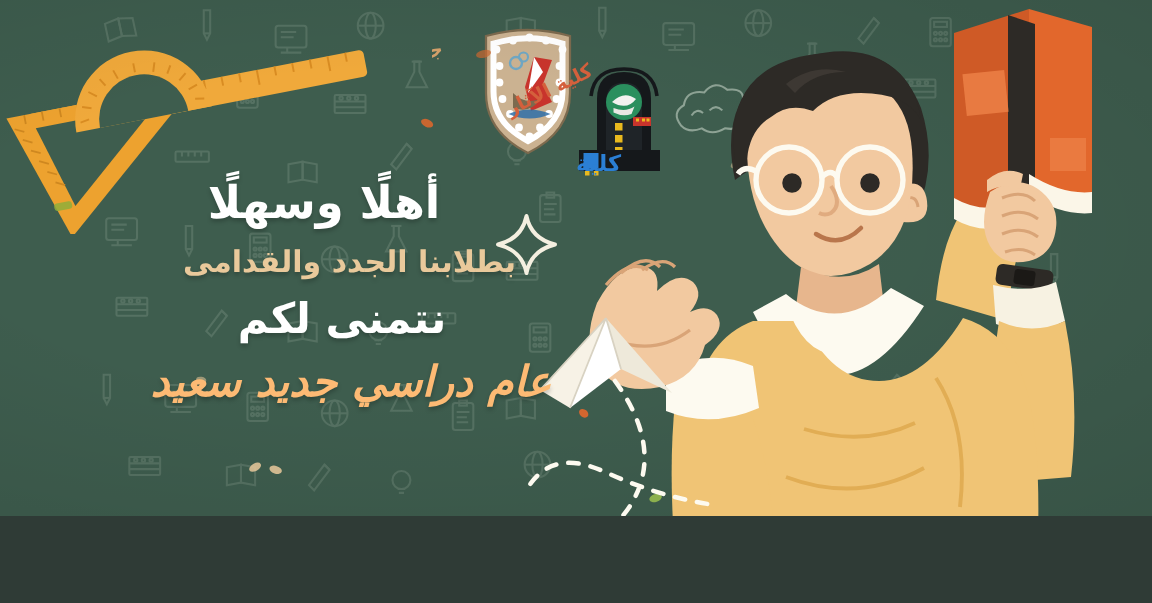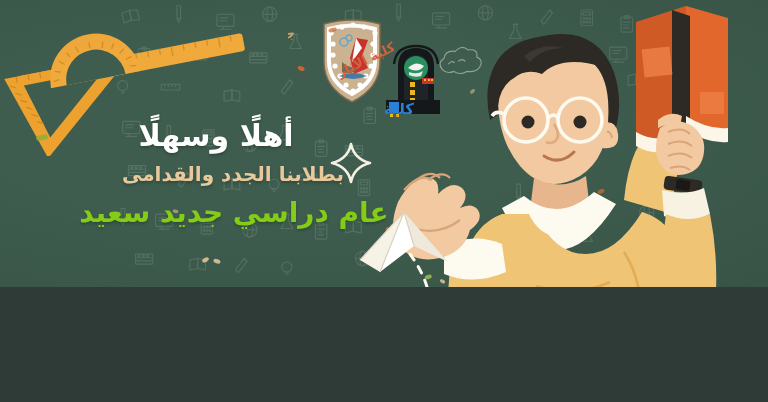--- a/index.html
+++ b/index.html
@@ -2,21 +2,21 @@
 <html><head>
 <meta charset="utf-8">
 <style>
   * { margin:0; padding:0; box-sizing:border-box; }
   html,body{ background:#2f3b36; }
   body{
     font-family:"DejaVu Sans", sans-serif;
   }
   #banner{
     position:relative;
-    width:768px; height:287px;
+    width:768px; height:344px;
     overflow:hidden;
     background:#3e5d4e;
   }
   
   .doodle-layer{
     position:absolute; inset:0;
     opacity:.14;
     pointer-events:none;
   }
   .doodle-layer svg{ width:100%; height:100%; display:block; }
@@ -66,25 +66,26 @@
     text-shadow:0 2px 3px rgba(0,0,0,.22);
   }
   .line-3{
     color:#ffffff;
     font-size:28px;
     margin-top:12px;
     padding-right:14px;
     text-shadow:0 2px 3px rgba(0,0,0,.22);
   }
   .line-4{
-    color:#84cc16;
+    color:#fdba74;
     font-size:28px;
     margin-top:12px;
     padding-right:2px;
     text-shadow:0 2px 3px rgba(0,0,0,.22);
+    font-style:italic;
   }
 
   
   .sparkle{ position:absolute; left:330px; top:142px; width:42px; height:42px; z-index:7; }
   .sparkle svg{ width:100%; height:100%; display:block; }
 
   
   .student{ position:absolute; right:0; top:0; width:340px; height:402px; z-index:5; }
   .student svg{ width:100%; height:100%; display:block; }
 
@@ -476,17 +477,18 @@
       <ellipse cx="722" cy="368" rx="5" ry="3" fill="#d8a13d" opacity=".75" transform="rotate(32 722 368)"></ellipse>
       <ellipse cx="312" cy="42" rx="6" ry="3" fill="#c9662f" opacity=".7" transform="rotate(-14 312 42)"></ellipse>
       <ellipse cx="92" cy="296" rx="4" ry="2.5" fill="#e9c99b" opacity=".55" transform="rotate(10 92 296)"></ellipse>
       <ellipse cx="508" cy="128" rx="4" ry="2.5" fill="#e9c99b" opacity=".5" transform="rotate(-40 508 128)"></ellipse>
     </svg>
   </div>
 
   <div class="headlines">
     <div class="line line-1">أهلًا وسهلًا</div>
     <div class="line line-2">بطلابنا الجدد والقدامى</div>
+    <div class="line line-3">نتمنى لكم</div>
     <div class="line line-4">عام دراسي جديد سعيد</div>
   </div>
 
   <div class="vignette"></div>
 </div>
 
 </body></html>

